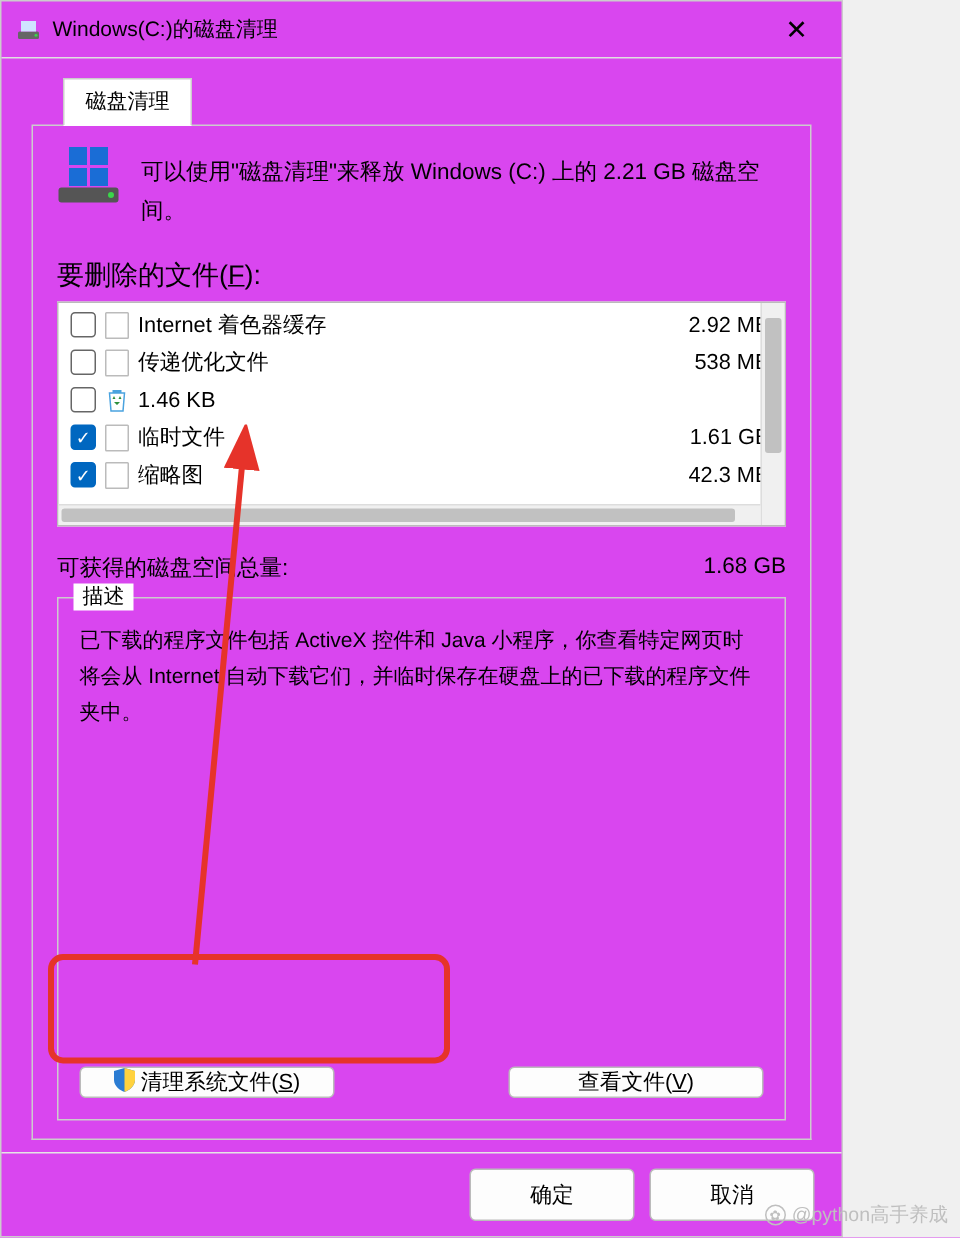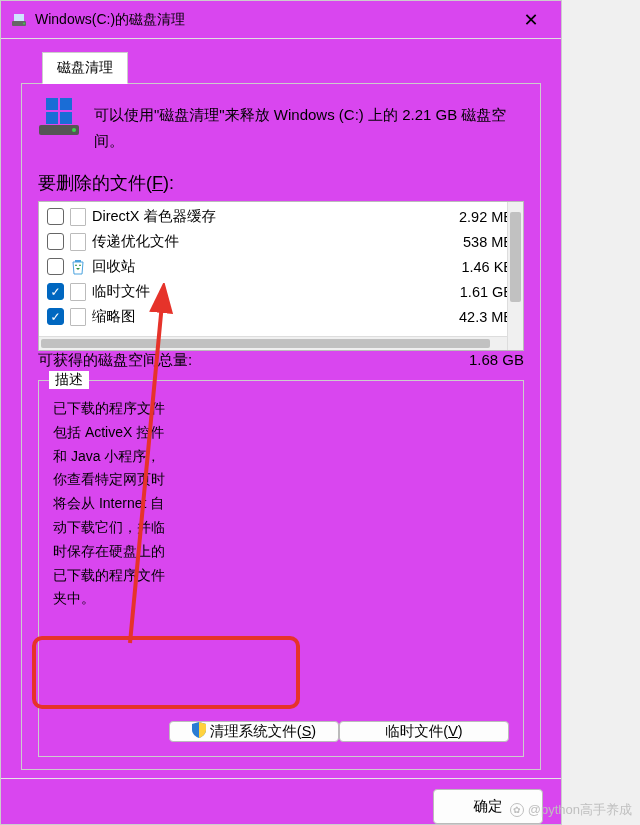--- a/index.html
+++ b/index.html
@@ -165,28 +165,29 @@
     }
     .list-scrollbar .thumb{position:absolute;left:2px;right:2px;top:10px;height:90px;background:#c1c1c1;border-radius:2px;}
     .hscroll{
       position:absolute;left:0;right:16px;bottom:0;height:14px;background:#f0f0f0;border-top:1px solid #ddd;
     }
     .hscroll .hthumb{position:absolute;top:2px;bottom:2px;left:2px;width:96%;background:#c1c1c1;border-radius:2px;}
     .total-row {
       display: flex;
       justify-content: space-between;
       font-size: 15px;
+      margin-top: 18px;
       margin-bottom: 10px;
     }
     .fieldset {
       border: 1px solid #ccc;
       padding: 12px 14px 14px 14px;
       flex: 1;
       display: flex;
-      flex-direction: row;
+      flex-direction: column;
       position: relative;
     }
     .legend {
       position: absolute;
       top: -10px;
       left: 10px;
       background: #fff;
       padding: 0 6px;
       font-size: 14px;
     }
@@ -217,21 +218,21 @@
     }
     .shield {
       display: inline-block;
       width: 14px;
       height: 16px;
       margin-right: 4px;
       vertical-align: -2px;
     }
     .bottom-buttons{
       display:flex;justify-content:flex-end;gap:10px;
-      padding:10px 18px 0 0;
+      padding:10px 18px 10px 0;
       border-top:1px solid #e5e5e5;
       align-items:center;
     }
     .bottom-btn{
       border:1px solid #bbb;background:#fdfdfd;padding:7px 0;
       width:110px;border-radius:4px;font-size:14.5px;text-align:center;cursor:pointer;
     }
     .highlight-rect{
       position:absolute;border:4px solid #e6332a;border-radius:10px;
       left:32px;top:636px;width:268px;height:73px;pointer-events:none;
@@ -283,37 +284,36 @@
 
       <div class="files-label">
         要删除的文件(<span class="underline">F</span>):
       </div>
 
       <div class="files-list">
         <div class="files-list-inner" id="files-container">
             <div class="file-row">
               <div class="checkbox"></div>
               <div class="file-icon"></div>
-              <span class="file-name">DirectX 着色器缓存</span>
+              <span class="file-name">Internet 着色器缓存</span>
               <span class="file-size">2.92 MB</span>
             </div>
             <div class="file-row">
               <div class="checkbox"></div>
               <div class="file-icon"></div>
               <span class="file-name">传递优化文件</span>
               <span class="file-size">538 MB</span>
             </div>
             <div class="file-row">
               <div class="checkbox"></div>
               <span class="recycle-icon"><svg viewBox="0 0 16 18">
                   <path d="M3 4 L13 4 L12 16 L4 16 Z" fill="#fff" stroke="#4aa3df"></path>
                   <path d="M5 2 H11 V4 H5 Z" fill="#4aa3df"></path>
                   <path d="M6 6 L5 8 L7 8 Z M10 6 L11 8 L9 8 Z M8 12 L6 10 L10 10 Z" fill="#2d8f3c"></path>
                 </svg></span>
-              <span class="file-name">回收站</span>
               <span class="file-size">1.46 KB</span>
             </div>
             <div class="file-row">
               <div class="checkbox checked"></div>
               <div class="file-icon"></div>
               <span class="file-name">临时文件</span>
               <span class="file-size">1.61 GB</span>
             </div>
             <div class="file-row">
               <div class="checkbox checked"></div>
@@ -342,29 +342,30 @@
         <div class="button-row">
           <div class="btn highlight-box">
             <span class="shield">
               <svg viewBox="0 0 14 16">
                   <path d="M7 0 L14 2 V8 C14 12 10 15 7 16 C4 15 0 12 0 8 V2 Z" fill="#2b7cd3"></path>
                   <path d="M7 0 L14 2 V8 C14 12 10 15 7 16 V0 Z" fill="#ffd23e"></path>
                 </svg>
             </span><span>清理系统文件(</span><span class="underline">S</span><span>)</span>
           </div>
           <div class="btn">
-            <span>临时文件(</span><span class="underline">V</span><span>)</span>
+            <span>查看文件(</span><span class="underline">V</span><span>)</span>
           </div>
         </div>
       </div>
     </div>
   </div>
 
   <div class="bottom-buttons">
     <div class="bottom-btn">确定</div>
+    <div class="bottom-btn">取消</div>
   </div>
 </div>
 
 <div class="highlight-rect"></div>
 <svg class="arrow" viewBox="0 0 80 370">
   <defs>
       <marker id="ah" markerWidth="10" markerHeight="10" refX="5" refY="3" orient="auto">
         <path d="M0,0 L8,3 L0,6 Z" fill="#e6332a"></path>
       </marker>
     </defs>

